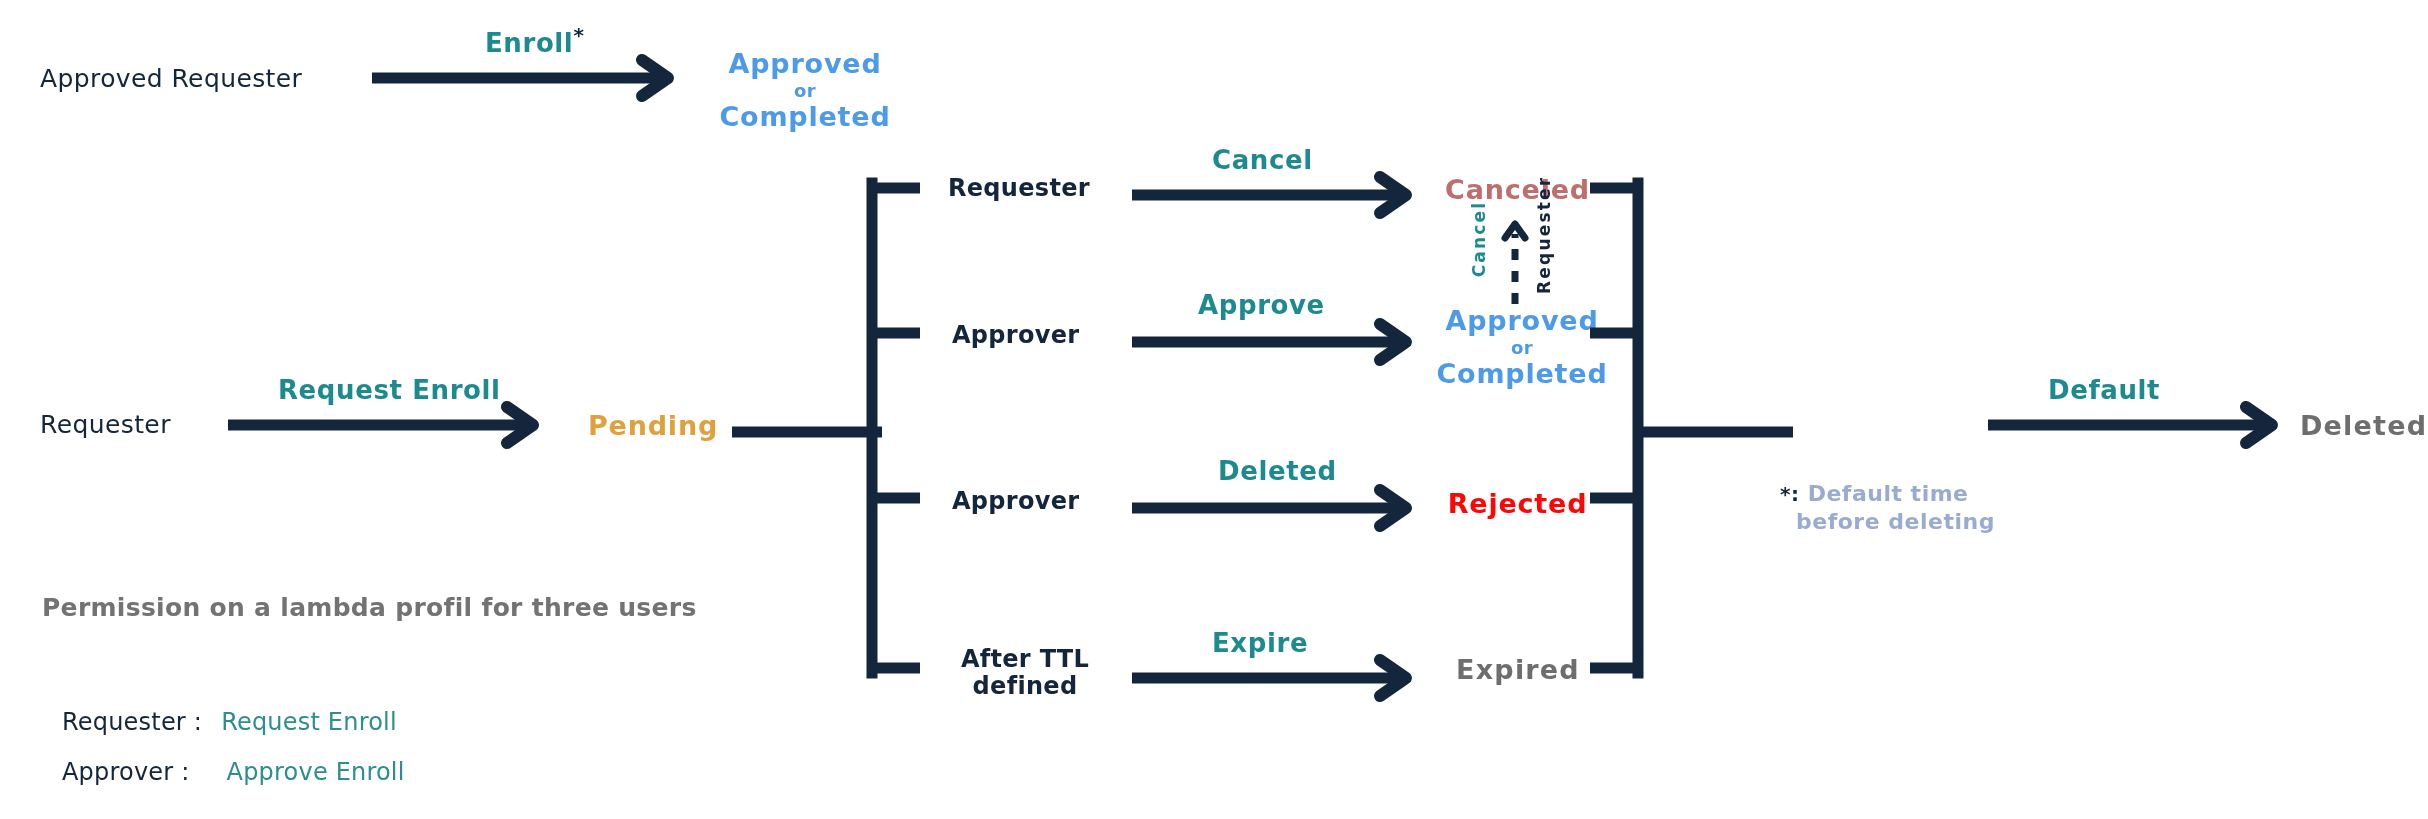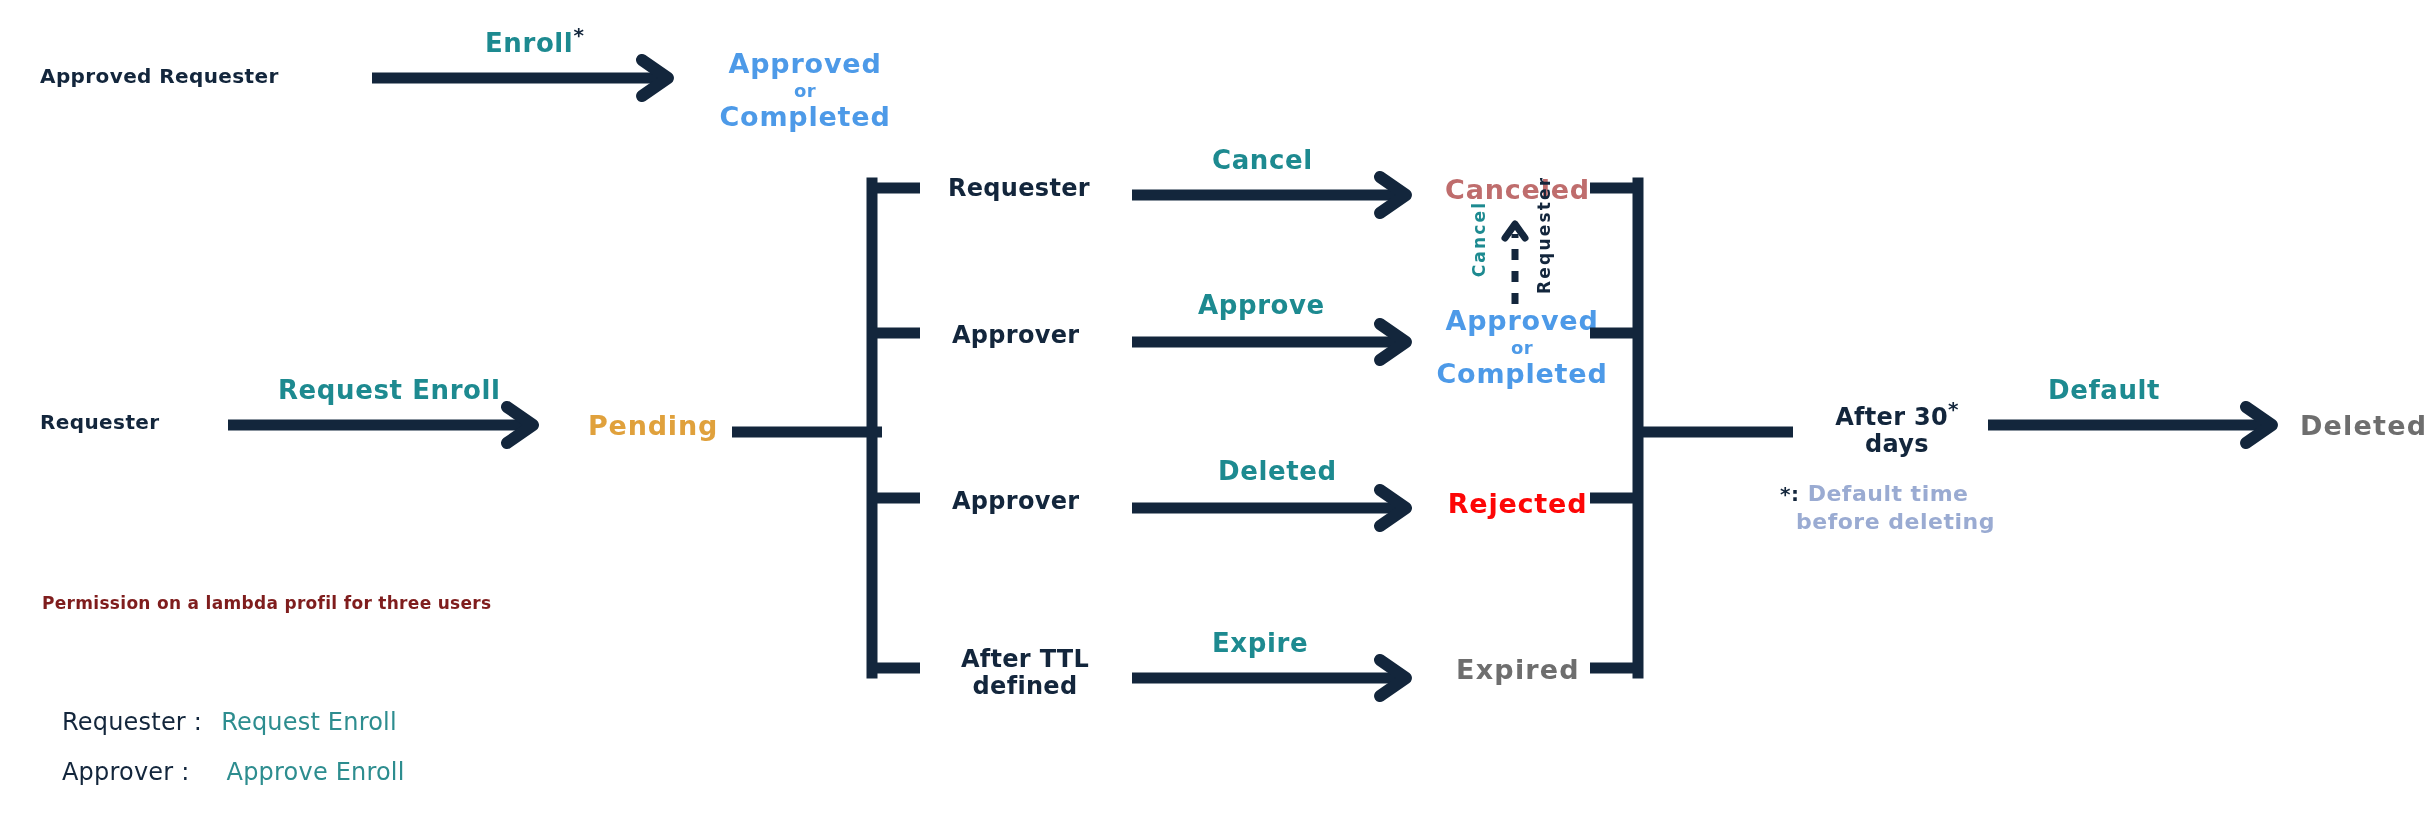--- a/index.html
+++ b/index.html
@@ -8,41 +8,41 @@
     font-family:"DejaVu Sans","Liberation Sans",sans-serif;
     -webkit-font-smoothing:antialiased;
   }
   #canvas{position:relative;width:2428px;height:819px;overflow:hidden;background:#fff;}
 
   .abs{position:absolute;}
   .ctr{text-align:center;}
 
   
   .actor{
-    color:#13263c;font-weight:bold;font-size:20px;letter-spacing:.4px;white-space:nowrap;
+    color:#13263c;font-weight:normal;font-size:25px;letter-spacing:.4px;white-space:nowrap;
   }
   .actor-sm{
     color:#13263c;font-weight:bold;font-size:24px;letter-spacing:.3px;line-height:1.12;
   }
   .action{
     color:#1d8a90;font-weight:bold;font-size:26px;letter-spacing:.6px;white-space:nowrap;
   }
   .state{font-weight:bold;font-size:27px;letter-spacing:.8px;white-space:nowrap;line-height:1.18;}
   .state-blue{color:#4d9ae8;}
   .state-orange{color:#e0a13c;}
   .state-canceled{color:#bf6d6d;}
   .state-rejected{color:#fd0606;}
   .state-gray{color:#6e6e6e;font-weight:600;letter-spacing:1.2px;}
   .or-word{font-size:18px;font-weight:600;letter-spacing:.5px;}
   .note{
     color:#9aabd2;font-weight:bold;font-size:22px;letter-spacing:.5px;line-height:1.25;
   }
   .note-star{color:#13263c;font-weight:bold;font-size:20px;}
   .legend-title{
-    color:#7f1d1d;font-weight:bold;font-size:17px;letter-spacing:.3px;white-space:nowrap;
+    color:#737373;font-weight:bold;font-size:25px;letter-spacing:.3px;white-space:nowrap;
   }
   .legend-role{color:#13263c;font-size:24px;letter-spacing:.2px;white-space:nowrap;}
   .legend-perm{color:#2d8d8f;font-size:24px;letter-spacing:.2px;white-space:nowrap;}
   .sup-star{
     color:#13263c;font-weight:bold;font-size:20px;vertical-align:super;line-height:0;
   }
 
   
   .arrow-svg{display:block;overflow:visible;}
   .bracket-svg{display:block;overflow:visible;}
@@ -194,26 +194,20 @@
       <line x1="2" y1="490" x2="55" y2="490" stroke="#13263c" stroke-width="11"></line>
     </svg>
   </div>
 
   <div class="abs" style="left:1638px;top:424px;">
     <svg class="bracket-svg" width="155" height="16" viewBox="0 0 155 16">
       <line x1="0" y1="8" x2="155" y2="8" stroke="#13263c" stroke-width="11"></line>
     </svg>
   </div>
 
-  <div class="abs actor-sm ctr" style="left:1822px;top:404px;width:150px;">
-    <div>
-      <span>After 30</span><span class="sup-star">*</span>
-    </div>
-    <div>days</div>
-  </div>
 
   <div class="abs note" style="left:1780px;top:480px;width:300px;">
     <span class="note-star">*:</span>
     <span>Default time</span><br>
     <span style="margin-left:16px;display:inline-block;">before deleting</span>
   </div>
 
   <div class="abs action" style="left:2048px;top:375px;">Default</div>
 
   <div class="abs" style="left:1988px;top:403px;">

